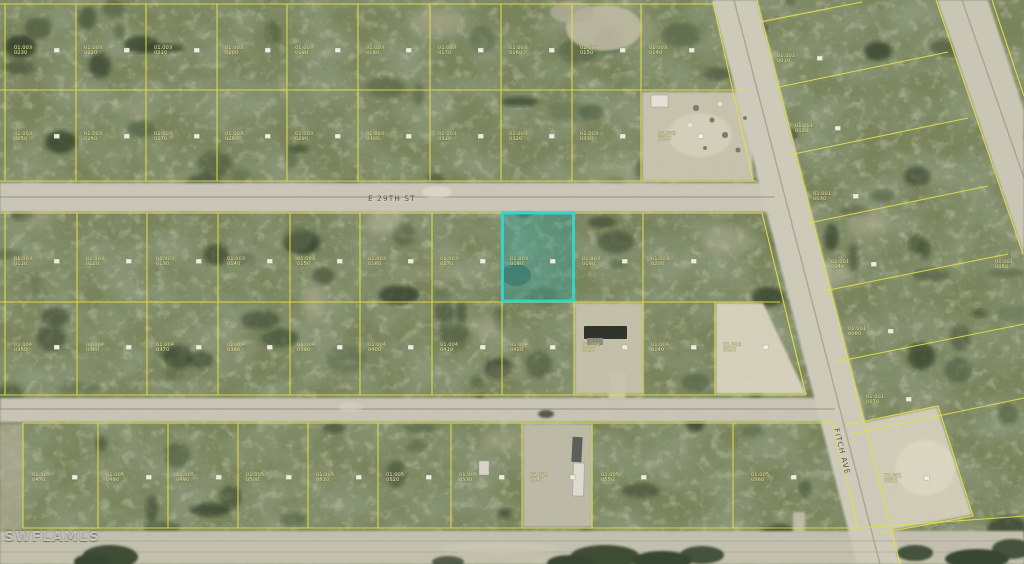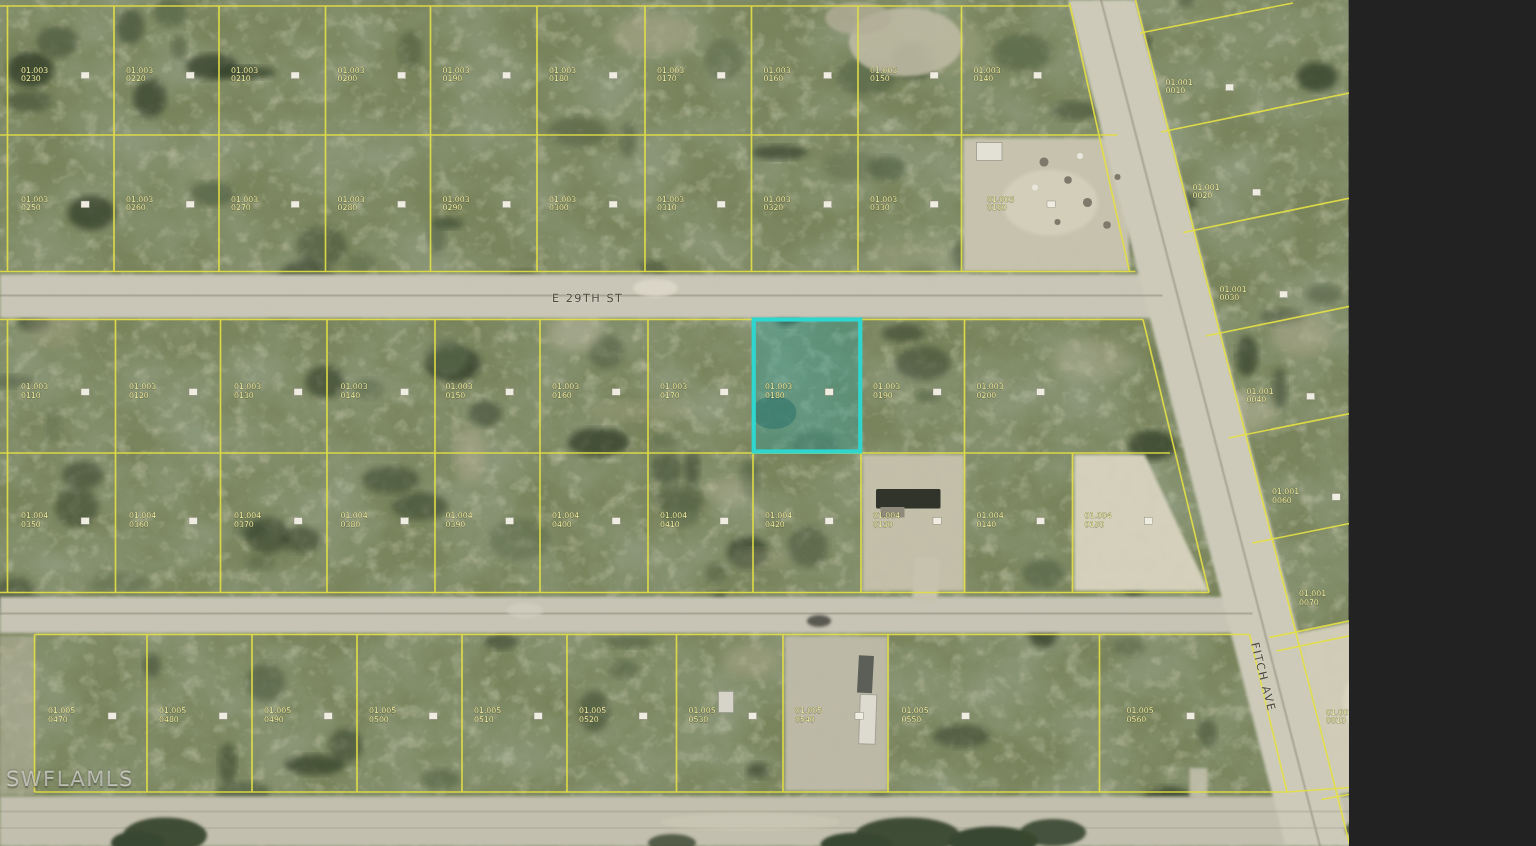--- a/index.html
+++ b/index.html
@@ -1,23 +1,23 @@
 <!DOCTYPE html>
 <html><head>
 <meta charset="utf-8">
 <style>
   html,body{margin:0;padding:0;background:#222;}
   .stage{
-    position:relative;width:899px;height:564px;overflow:hidden;
+    position:relative;width:1024px;height:564px;overflow:hidden;
     font-family:"DejaVu Sans","Liberation Sans",sans-serif;
   }
   .stage svg{position:absolute;left:0;top:0;}
   .watermark{
-    position:absolute;left:4px;top:512px;
-    font-size:14px;font-weight:normal;letter-spacing:1px;
+    position:absolute;left:4px;top:528px;
+    font-size:14px;font-weight:bold;letter-spacing:1px;
     color:rgba(255,255,255,0.55);
     text-shadow:0 1px 1px rgba(60,60,50,0.55), 0 -1px 1px rgba(60,60,50,0.35);
     user-select:none;
   }
 </style>
 </head>
 <body>
 
 <div class="stage">
 <svg width="1024" height="564" viewBox="0 0 1024 564">

